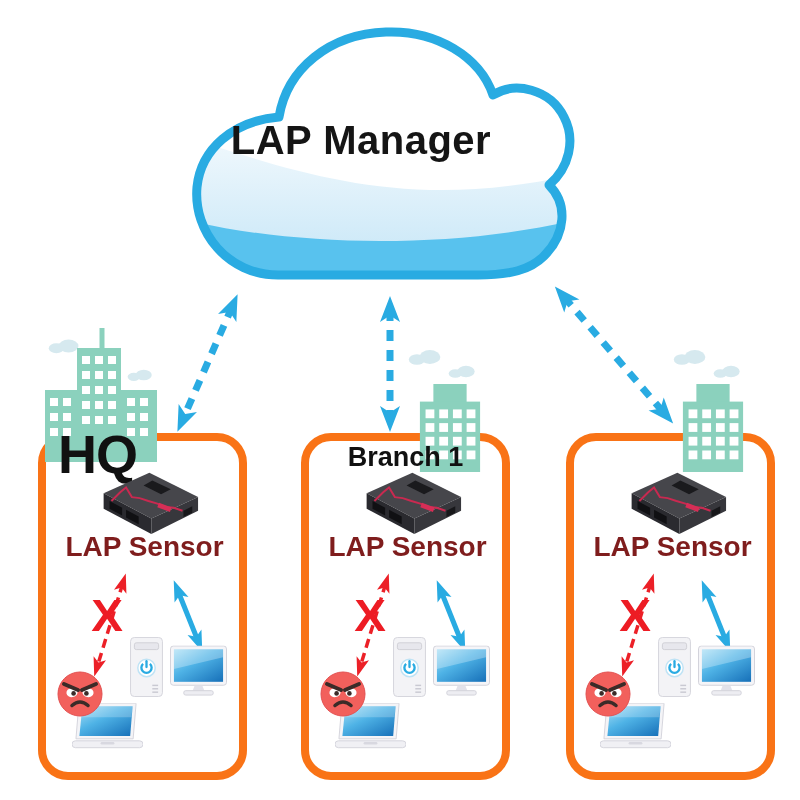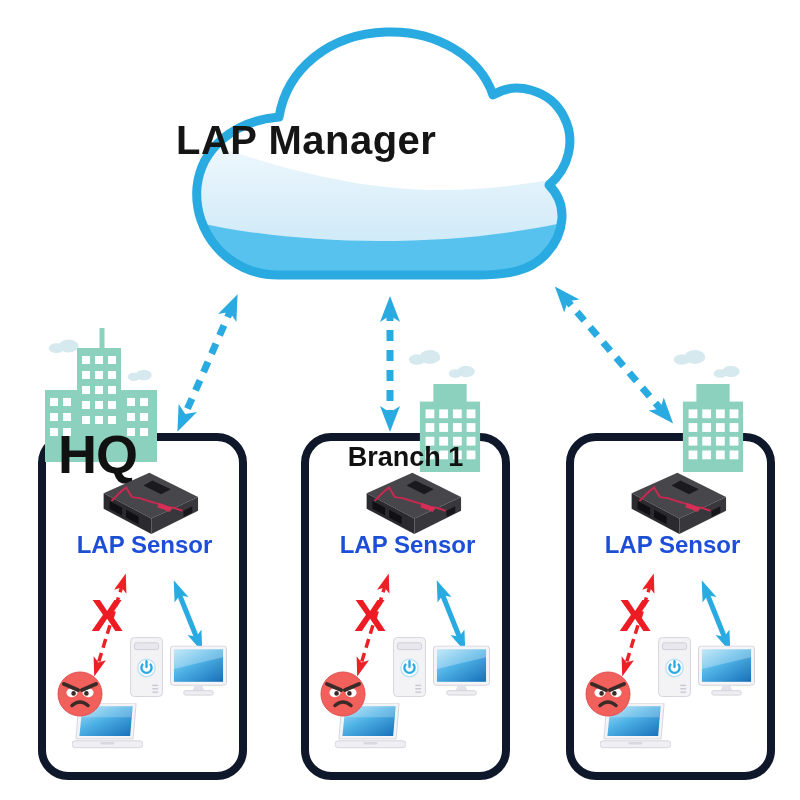--- a/index.html
+++ b/index.html
@@ -3,34 +3,34 @@
 <meta charset="utf-8">
 <style>
   html,body{margin:0;padding:0;background:#fff;}
   .canvas{position:relative;width:800px;height:800px;background:#ffffff;overflow:hidden;
           font-family:"Liberation Sans","DejaVu Sans",sans-serif;}
   svg{display:block;}
   .abs{position:absolute;}
 
   
   .cloud-svg{position:absolute;left:176px;top:20px;width:424px;height:270px;}
-  .cloud-title{position:absolute;left:176px;top:116px;width:370px;
+  .cloud-title{position:absolute;left:176px;top:116px;width:370px;text-align:center;
                font-size:40px;line-height:49px;font-weight:bold;color:#151515;letter-spacing:.5px;}
 
   
   .links{position:absolute;left:0;top:0;width:800px;height:800px;pointer-events:none;}
 
   
   .panel{position:absolute;top:433px;width:209px;height:347px;background:#fff;
-         border:8px solid #0f172a;border-radius:30px;box-sizing:border-box;}
+         border:8px solid #f97316;border-radius:30px;box-sizing:border-box;}
   .site-name{position:absolute;left:0;right:0;top:1px;margin:0;text-align:center;
              font-size:27px;font-weight:bold;color:#111;}
   .panel.hq .site-name{left:12px;right:auto;top:-18px;font-size:54px;letter-spacing:-1px;}
   .sensor-label{position:absolute;left:4px;right:0;top:90px;text-align:center;
-                font-size:24px;font-weight:bold;color:#1d4ed8;}
+                font-size:28px;font-weight:bold;color:#7f1d1d;}
   .device{position:absolute;left:42px;top:24px;width:115px;height:73px;}
   .scene{position:absolute;left:0;top:0;width:193px;height:331px;}
   .x-mark{position:absolute;left:36px;top:150px;width:50px;text-align:center;
           font-size:44px;font-weight:bold;color:#ED1C24;transform:scaleX(1.08);}
   .tower{left:84px;top:196px;width:33px;height:60px;}
   .monitor{left:124px;top:204px;width:57px;height:52px;}
   .angry{left:11px;top:230px;width:46px;height:46px;}
   .laptop{left:26px;top:262px;width:71px;height:48px;}
   .bld-hq{left:-1px;top:-113px;width:112px;height:134px;}
   .bld-branch{left:110px;top:-57px;width:62px;height:88px;}

